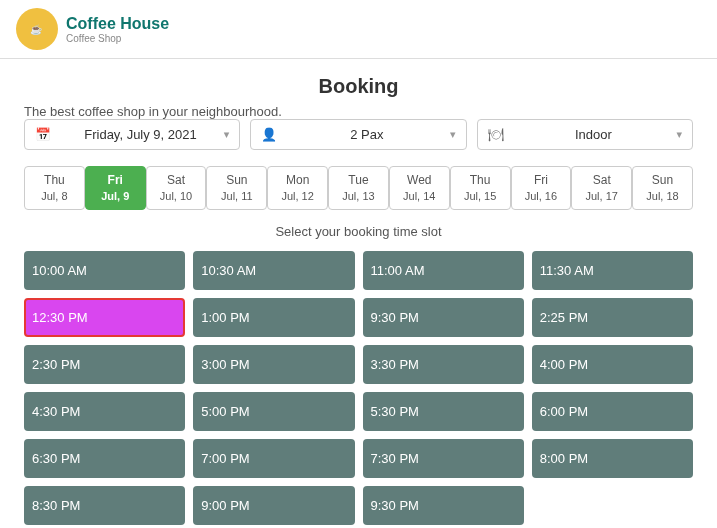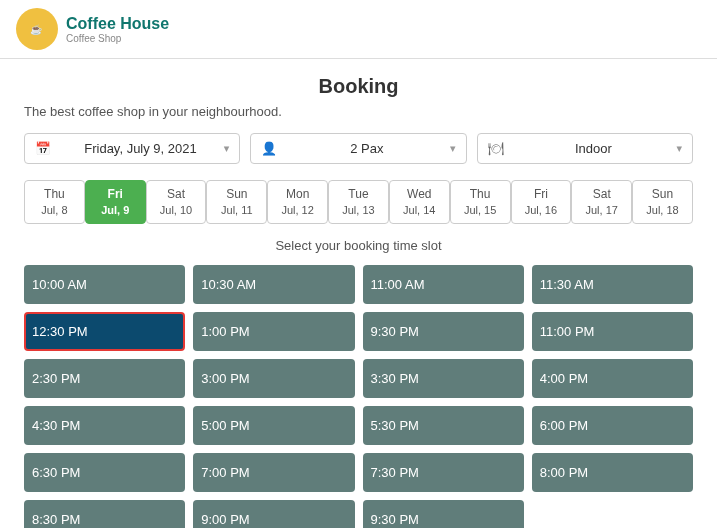--- a/index.html
+++ b/index.html
@@ -8,40 +8,40 @@
     
     .header { display: flex; align-items: center; padding: 8px 16px; border-bottom: 1px solid #ddd; }
     .logo-circle { width: 42px; height: 42px; border-radius: 50%; background: #f0c040; display: flex; align-items: center; justify-content: center; font-size: 10px; font-weight: bold; color: #5a3e1b; flex-shrink: 0; }
     .logo-text-wrap { margin-left: 8px; }
     .logo-title { font-size: 16px; font-weight: bold; color: #0f766e; line-height: 1.2; }
     .logo-sub { font-size: 10px; color: #888; }
 
     
     .main { padding: 16px 24px; }
     .page-title { text-align: center; font-size: 20px; font-weight: bold; margin-bottom: 6px; }
-    .subtitle { font-size: 13px; color: #555; margin-bottom: 14px; }
+    .subtitle { font-size: 13px; color: #555; }
 
     
     .dropdowns { display: flex; gap: 10px; margin-bottom: 16px; }
     .dropdown { flex: 1; border: 1px solid #ccc; border-radius: 4px; padding: 7px 10px; font-size: 13px; display: flex; align-items: center; justify-content: space-between; cursor: pointer; background: #fff; }
     .dropdown-icon { margin-right: 6px; color: #666; }
     .dropdown-arrow { color: #999; font-size: 11px; }
 
     
     .date-tabs { display: flex; gap: 0; margin-bottom: 14px; overflow-x: auto; }
     .date-tab { flex: 1; min-width: 60px; text-align: center; padding: 6px 4px; border: 1px solid #ccc; border-radius: 4px; cursor: pointer; font-size: 12px; color: #555; background: #fff; line-height: 1.3; }
     .date-tab.active { background: #4caf50; color: #fff; border-color: #4caf50; font-weight: bold; }
     .date-tab .day { font-size: 12px; }
     .date-tab .date { font-size: 11px; }
 
     
     .time-section-title { text-align: center; font-size: 13px; color: #555; margin-bottom: 12px; }
     .time-grid { display: grid; grid-template-columns: repeat(4, 1fr); gap: 8px; }
     .time-slot { background: #607d7a; color: #fff; border-radius: 4px; padding: 10px 6px; font-size: 13px; cursor: pointer; border: 2px solid transparent; }
-    .time-slot.selected { background: #0c4a6e; border: 2px solid #e53935; }
+    .time-slot.selected { background: #d946ef; border: 2px solid #e53935; }
   </style>
 </head>
 <body>
 
 <div class="header">
   <div class="logo-circle">
     <span>☕</span>
   </div>
   <div class="logo-text-wrap">
     <div class="logo-title">Coffee House</div>
@@ -120,21 +120,21 @@
 
   <div class="time-section-title">Select your booking time slot</div>
   <div class="time-grid" id="time-grid-container">
       <div class="time-slot">10:00 AM</div>
       <div class="time-slot">10:30 AM</div>
       <div class="time-slot">11:00 AM</div>
       <div class="time-slot">11:30 AM</div>
       <div class="time-slot selected">12:30 PM</div>
       <div class="time-slot">1:00 PM</div>
       <div class="time-slot">9:30 PM</div>
-      <div class="time-slot">11:00 PM</div>
+      <div class="time-slot">2:25 PM</div>
       <div class="time-slot">2:30 PM</div>
       <div class="time-slot">3:00 PM</div>
       <div class="time-slot">3:30 PM</div>
       <div class="time-slot">4:00 PM</div>
       <div class="time-slot">4:30 PM</div>
       <div class="time-slot">5:00 PM</div>
       <div class="time-slot">5:30 PM</div>
       <div class="time-slot">6:00 PM</div>
       <div class="time-slot">6:30 PM</div>
       <div class="time-slot">7:00 PM</div>

